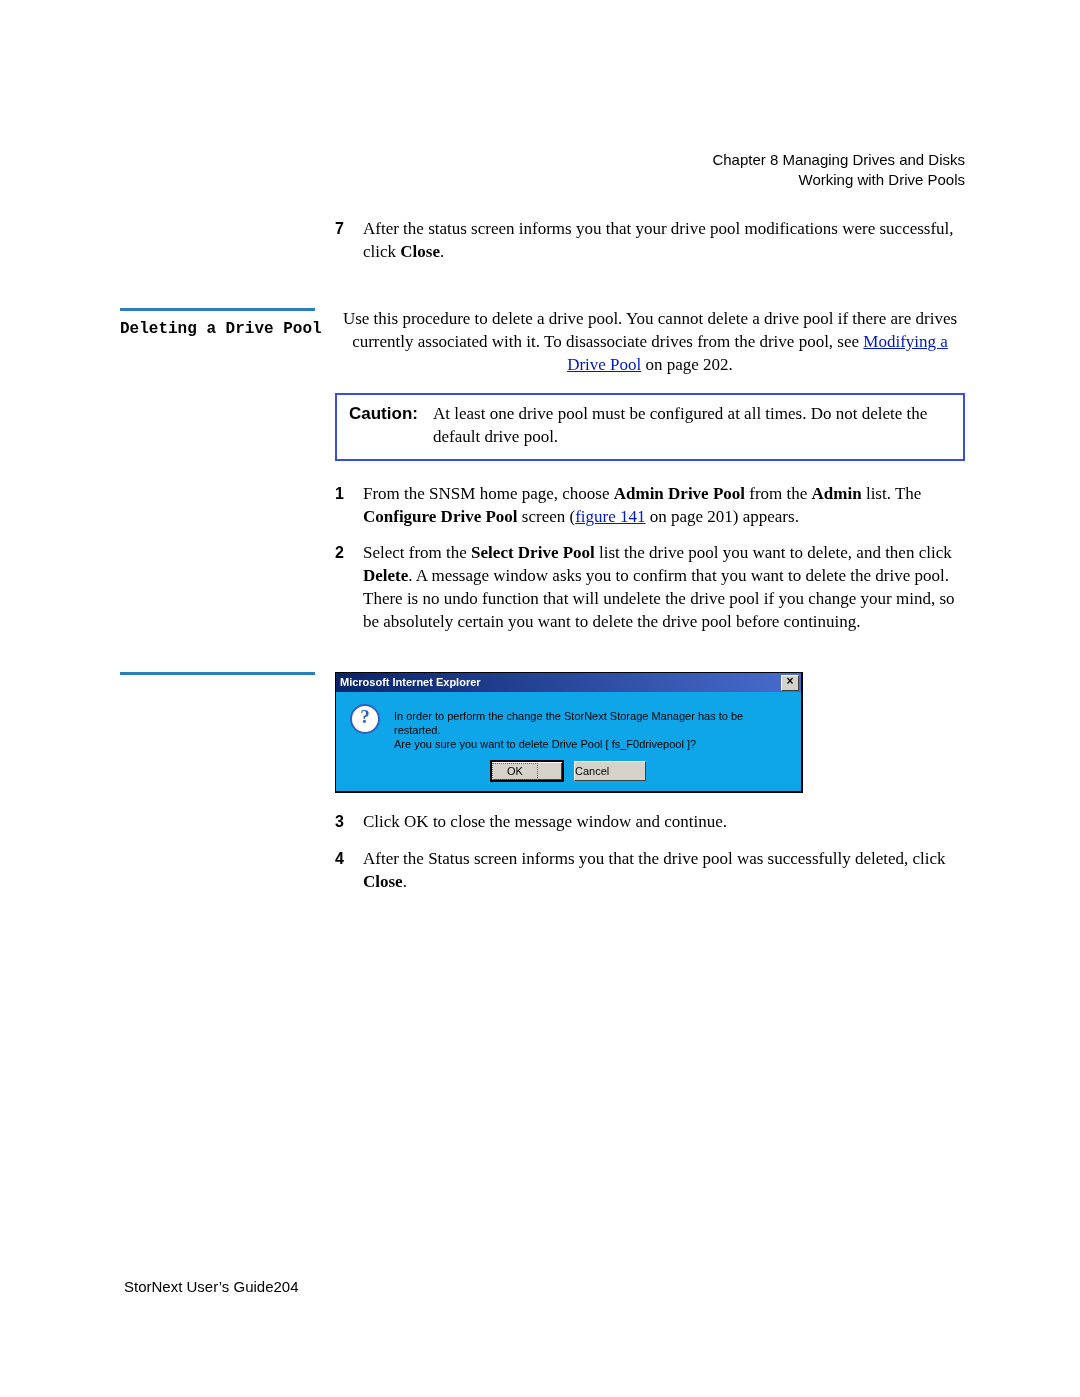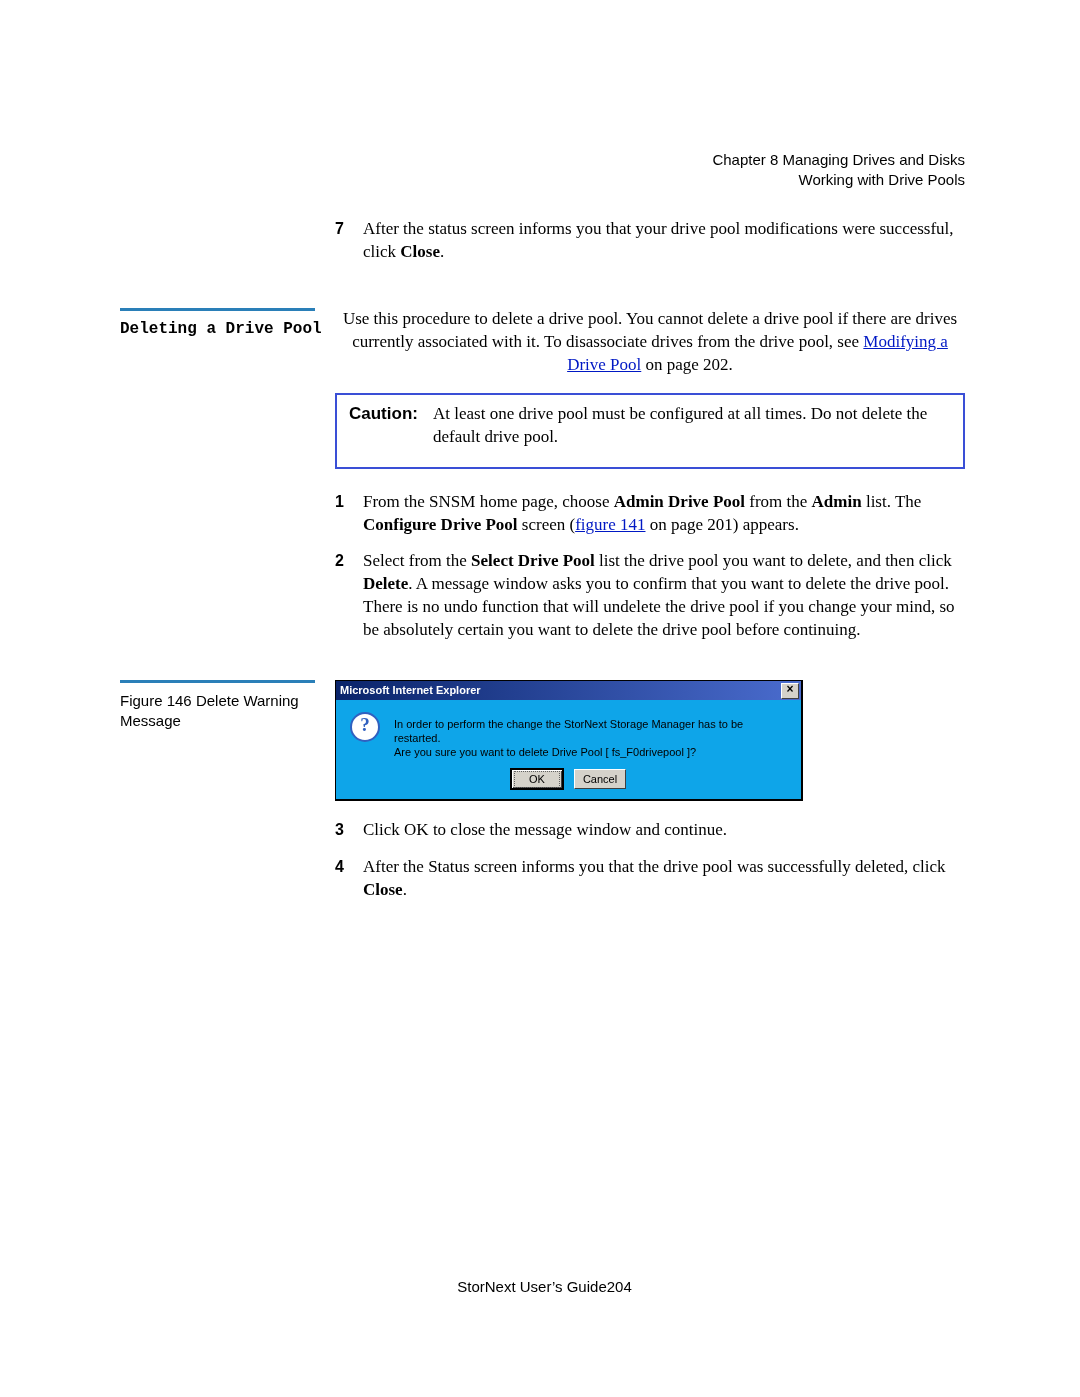--- a/index.html
+++ b/index.html
@@ -82,21 +82,21 @@
   ol.steps > li > .txt {
     flex: 1;
   }
   .link {
     color: #0018c4;
     text-decoration: underline;
     cursor: pointer;
   }
   .caution-box {
     border: 2.5px solid #3a4fd6;
-    padding: 8px 12px 18px 12px;
+    padding: 8px 12px 10px 12px;
     margin: 14px 0 22px 0;
     display: flex;
   }
   .caution-label {
     font-family: Arial, Helvetica, sans-serif;
     font-weight: bold;
     width: 84px;
     flex: 0 0 84px;
   }
   .caution-text {
@@ -162,29 +162,29 @@
     flex: 1;
     line-height: 1.25;
     margin-top: 6px;
   }
   .dialog .btnrow {
     text-align: center;
     padding: 6px 0 10px 0;
   }
   .dialog .btn {
     display: inline-block;
-    width: 52px;
+    width: 72px;
     height: 20px;
     line-height: 18px;
     background: #d5d2ca;
     border: 1px solid #fff;
     border-right-color: #404040;
     border-bottom-color: #404040;
     margin: 0 4px;
-    text-align: center;
+    text-align: left;
     font-size: 11px;
     box-sizing: border-box;
   }
   .dialog .btn.default {
     outline: 1px solid #000;
     outline-offset: 0;
     border-style: dotted;
     border-color: #808080;
     box-shadow: inset 1px 1px 0 #fff, inset -1px -1px 0 #404040;
     border: 1px solid #000;
@@ -194,21 +194,21 @@
     border: 1px dotted #606060;
     padding: 0 14px;
     line-height: 15px;
   }
   .footer {
     position: absolute;
     bottom: 100px;
     left: 124px;
     right: 115px;
     display: flex;
-    justify-content: center;
+    justify-content: flex-start;
     font-family: Arial, Helvetica, sans-serif;
     font-size: 15px;
   }
 </style>
 </head>
 <body>
 
 <div class="page">
 
   <div class="hdr">
@@ -264,21 +264,20 @@
           </li>
         </ol>
       </div>
     </div>
 
     <div style="height:24px;"></div>
 
     <div class="two-col">
       <div class="side">
         <div class="side-rule"></div>
-        <div class="side-caption">Figure 146  Delete Warning Message</div>
       </div>
       <div class="main">
         <div class="dialog">
           <div class="titlebar">
             <span>Microsoft Internet Explorer</span>
             <span class="close-btn">×</span>
           </div>
           <div class="body">
             <div class="icon">?</div>
             <div class="msg">

